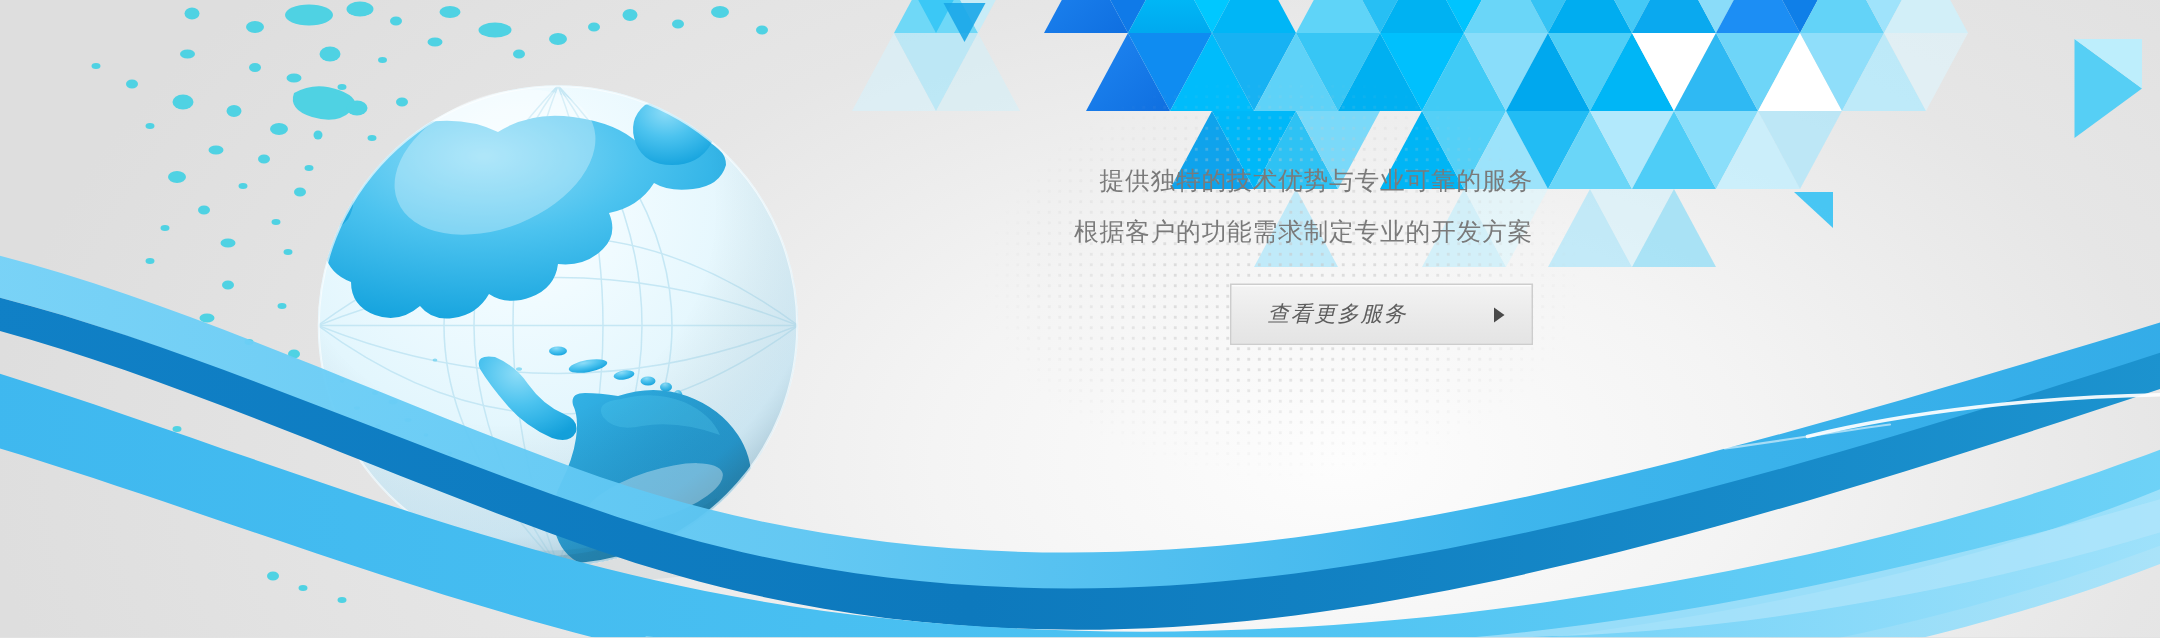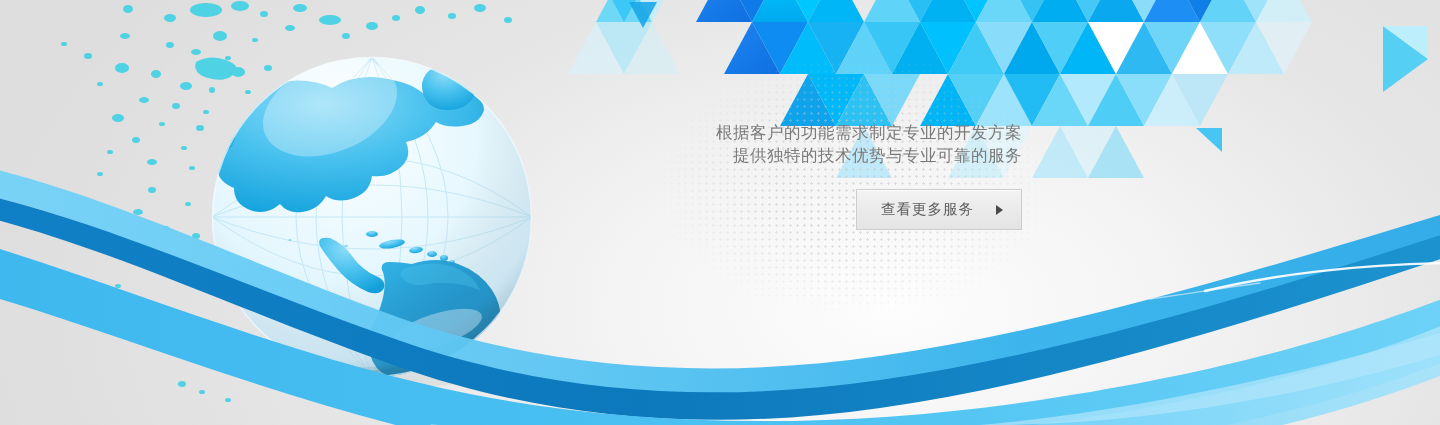--- a/index.html
+++ b/index.html
@@ -48,27 +48,28 @@
     line-height:23px;
     color:#7a7a7a;
     letter-spacing:.5px;
     white-space:nowrap;
   }
   .sub.first{margin-top:11px;}
 
   .btn-wrap{margin-top:22px;display:flex;justify-content:flex-end;}
   .btn{
     display:flex;align-items:center;justify-content:space-between;
-    width:166px;height:41px;box-sizing:border-box;
+    width:202px;height:41px;box-sizing:border-box;
     padding:0 18px 0 24px;
     border:1px solid #cdcdcd;
     background:linear-gradient(180deg,#f3f3f3 0%,#eaeaea 55%,#e4e4e4 100%);
     color:#5e5e5e;font-size:14.5px;letter-spacing:1px;
     cursor:pointer;
     box-shadow:0 1px 0 rgba(255,255,255,.7) inset;
+    font-style:italic;
   }
   .btn .arrow{
     width:0;height:0;
     border-top:5px solid transparent;
     border-bottom:5px solid transparent;
     border-left:7px solid #4a4a4a;
   }
 </style>
 </head>
 <body>
@@ -399,22 +400,22 @@
                L1450,372 C1360,408 1230,446 1040,466 C850,486 640,478 470,452 Z" fill="url(#rPale)" opacity=".9"></path>
 
       <path d="M980,425 C1130,412 1300,374 1450,330 L1450,352 C1300,398 1140,424 1000,425 Z" fill="#b2e6fb" opacity=".7"></path>
 
       <path d="M1205,291 C1270,275 1360,264 1450,263" fill="none" stroke="#ffffff" stroke-width="2.4" stroke-linecap="round" opacity=".92"></path>
       <path d="M1150,299 C1200,292 1230,287 1260,283" fill="none" stroke="#ffffff" stroke-width="1.4" stroke-linecap="round" opacity=".55"></path>
     </svg>
   </div>
 
   <div class="content">
+    <p class="sub">提供独特的技术优势与专业可靠的服务</p>
     <p class="sub first">根据客户的功能需求制定专业的开发方案</p>
-    <p class="sub">提供独特的技术优势与专业可靠的服务</p>
     <div class="btn-wrap">
       <button class="btn">
         <span>查看更多服务</span>
         <span class="arrow"></span>
       </button>
     </div>
   </div>
 
 </div>
 

